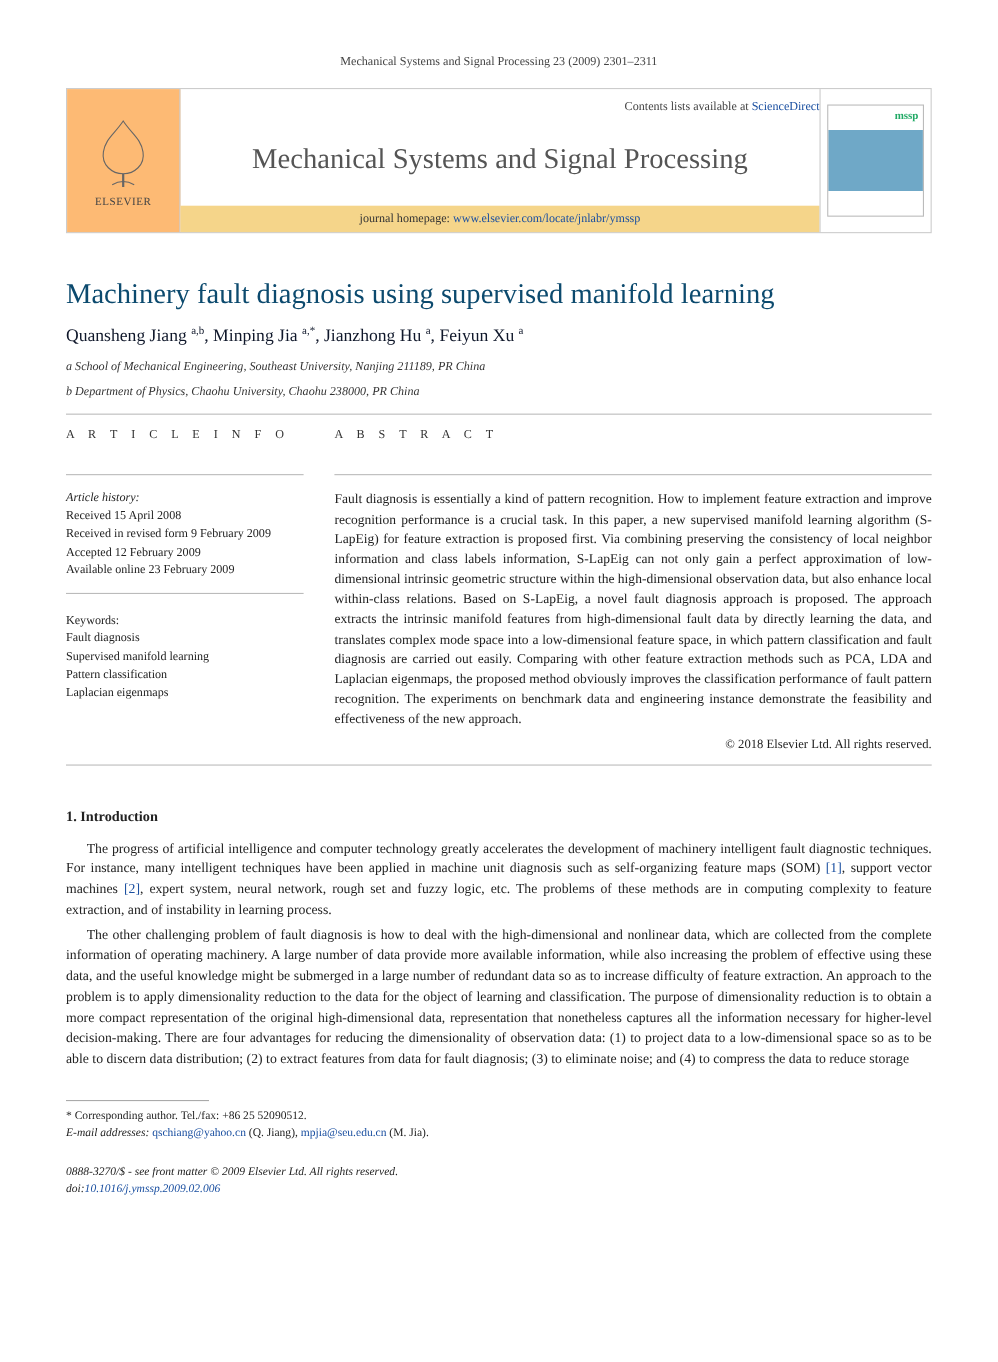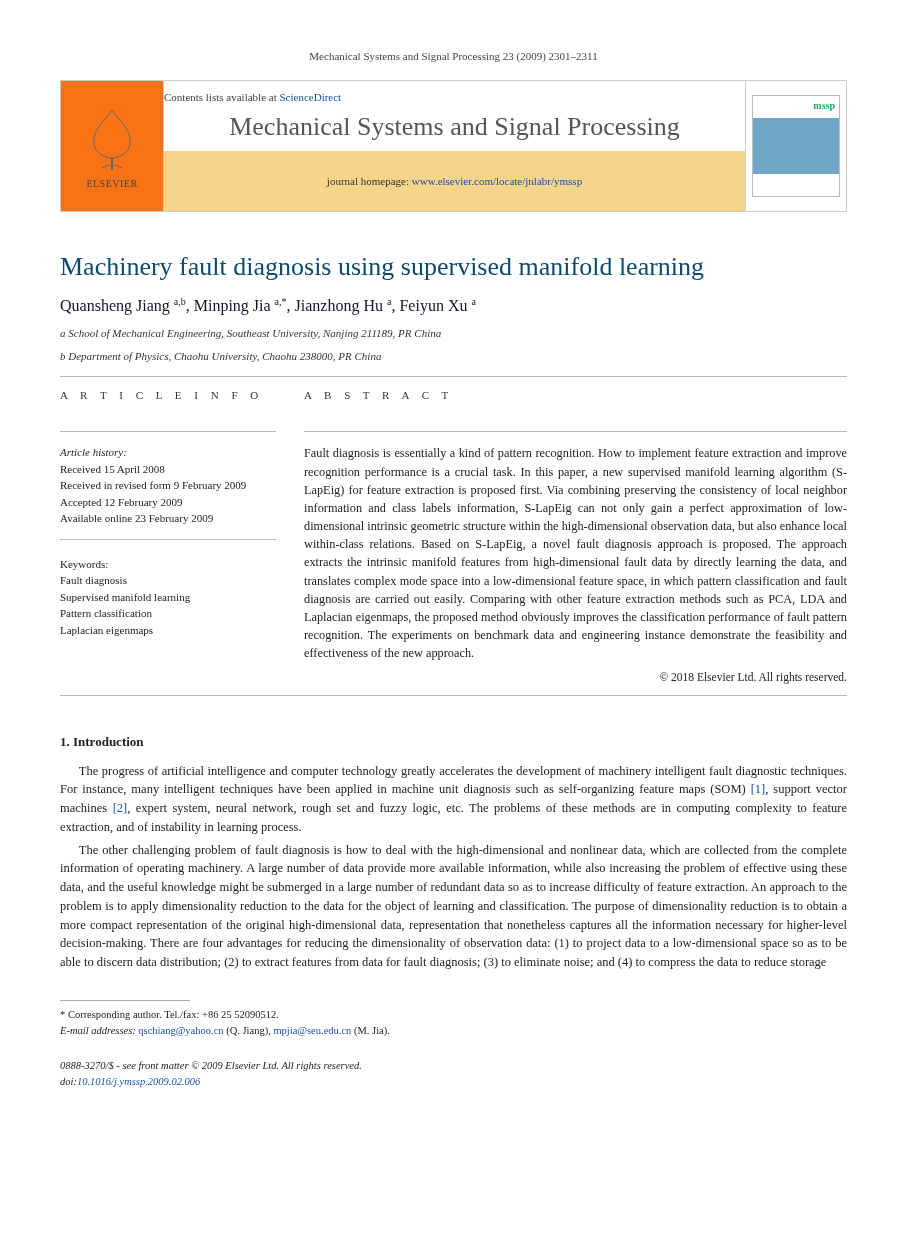--- a/index.html
+++ b/index.html
@@ -21,21 +21,21 @@
   }
   .header-box {
     border: 1px solid #ccc;
     display: flex;
     align-items: stretch;
     margin-bottom: 40px;
     height: 130px;
   }
   .elsevier-box {
     width: 90px;
-    background: #f97316;
+    background: #fdba74;
     border-right: 1px solid #ccc;
     display: flex;
     flex-direction: column;
     align-items: center;
     justify-content: center;
     padding: 6px;
   }
   .elsevier-tree {
     width: 56px;
     height: 70px;
@@ -49,38 +49,38 @@
     color: #444;
     margin-top: 4px;
   }
   .header-center {
     flex: 1;
     display: flex;
     flex-direction: column;
     justify-content: space-between;
   }
   .contents-line {
-    text-align: left;
+    text-align: right;
     font-size: 11px;
     padding-top: 10px;
     color: #444;
   }
   .contents-line a { color: #1a4fa0; text-decoration: none; }
   .journal-name {
     text-align: center;
     font-size: 26px;
     color: #555;
     font-weight: 400;
     font-family: Georgia, serif;
   }
   .homepage-line {
     text-align: center;
     font-size: 11px;
     background: #f5d58a;
-    padding: 24px 0;
+    padding: 6px 0;
     color: #333;
   }
   .homepage-line a { color: #1a4fa0; text-decoration: none; }
   .cover-box {
     width: 88px;
     border-left: 1px solid #ccc;
     display: flex;
     align-items: center;
     justify-content: center;
     padding: 6px;

